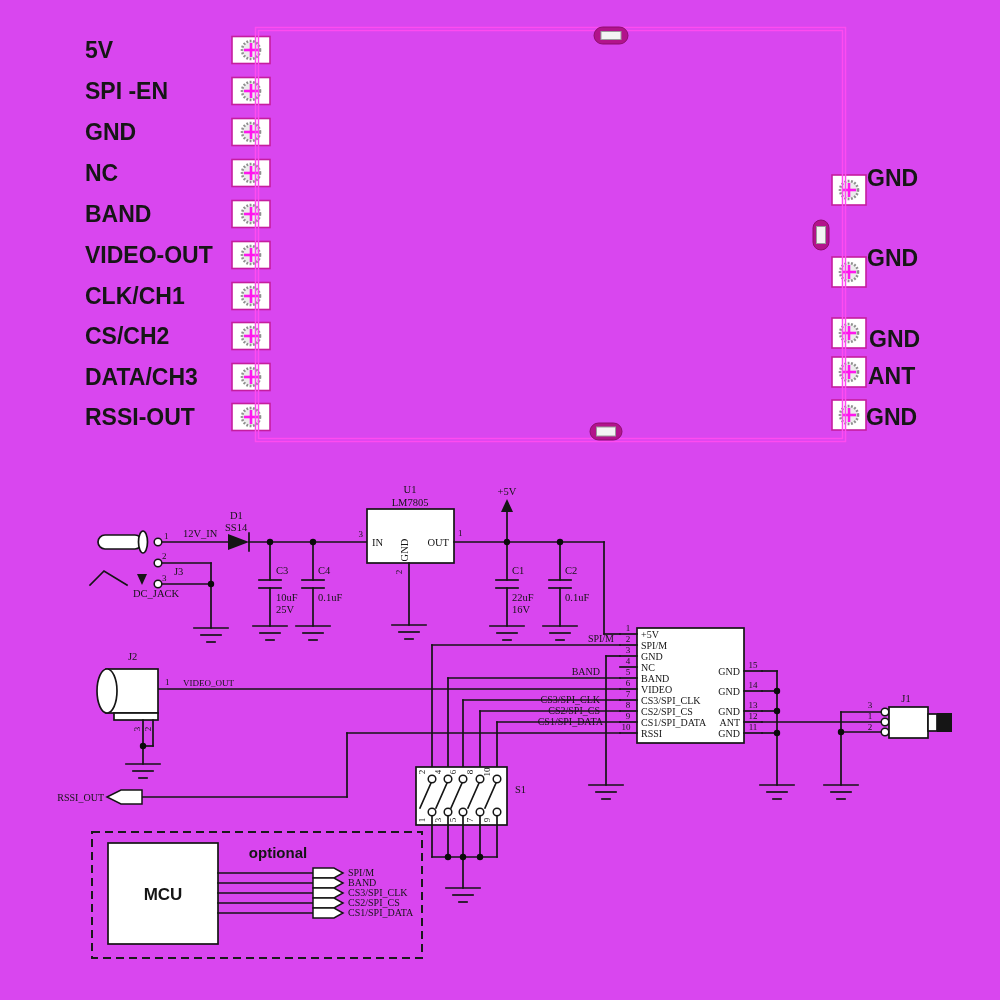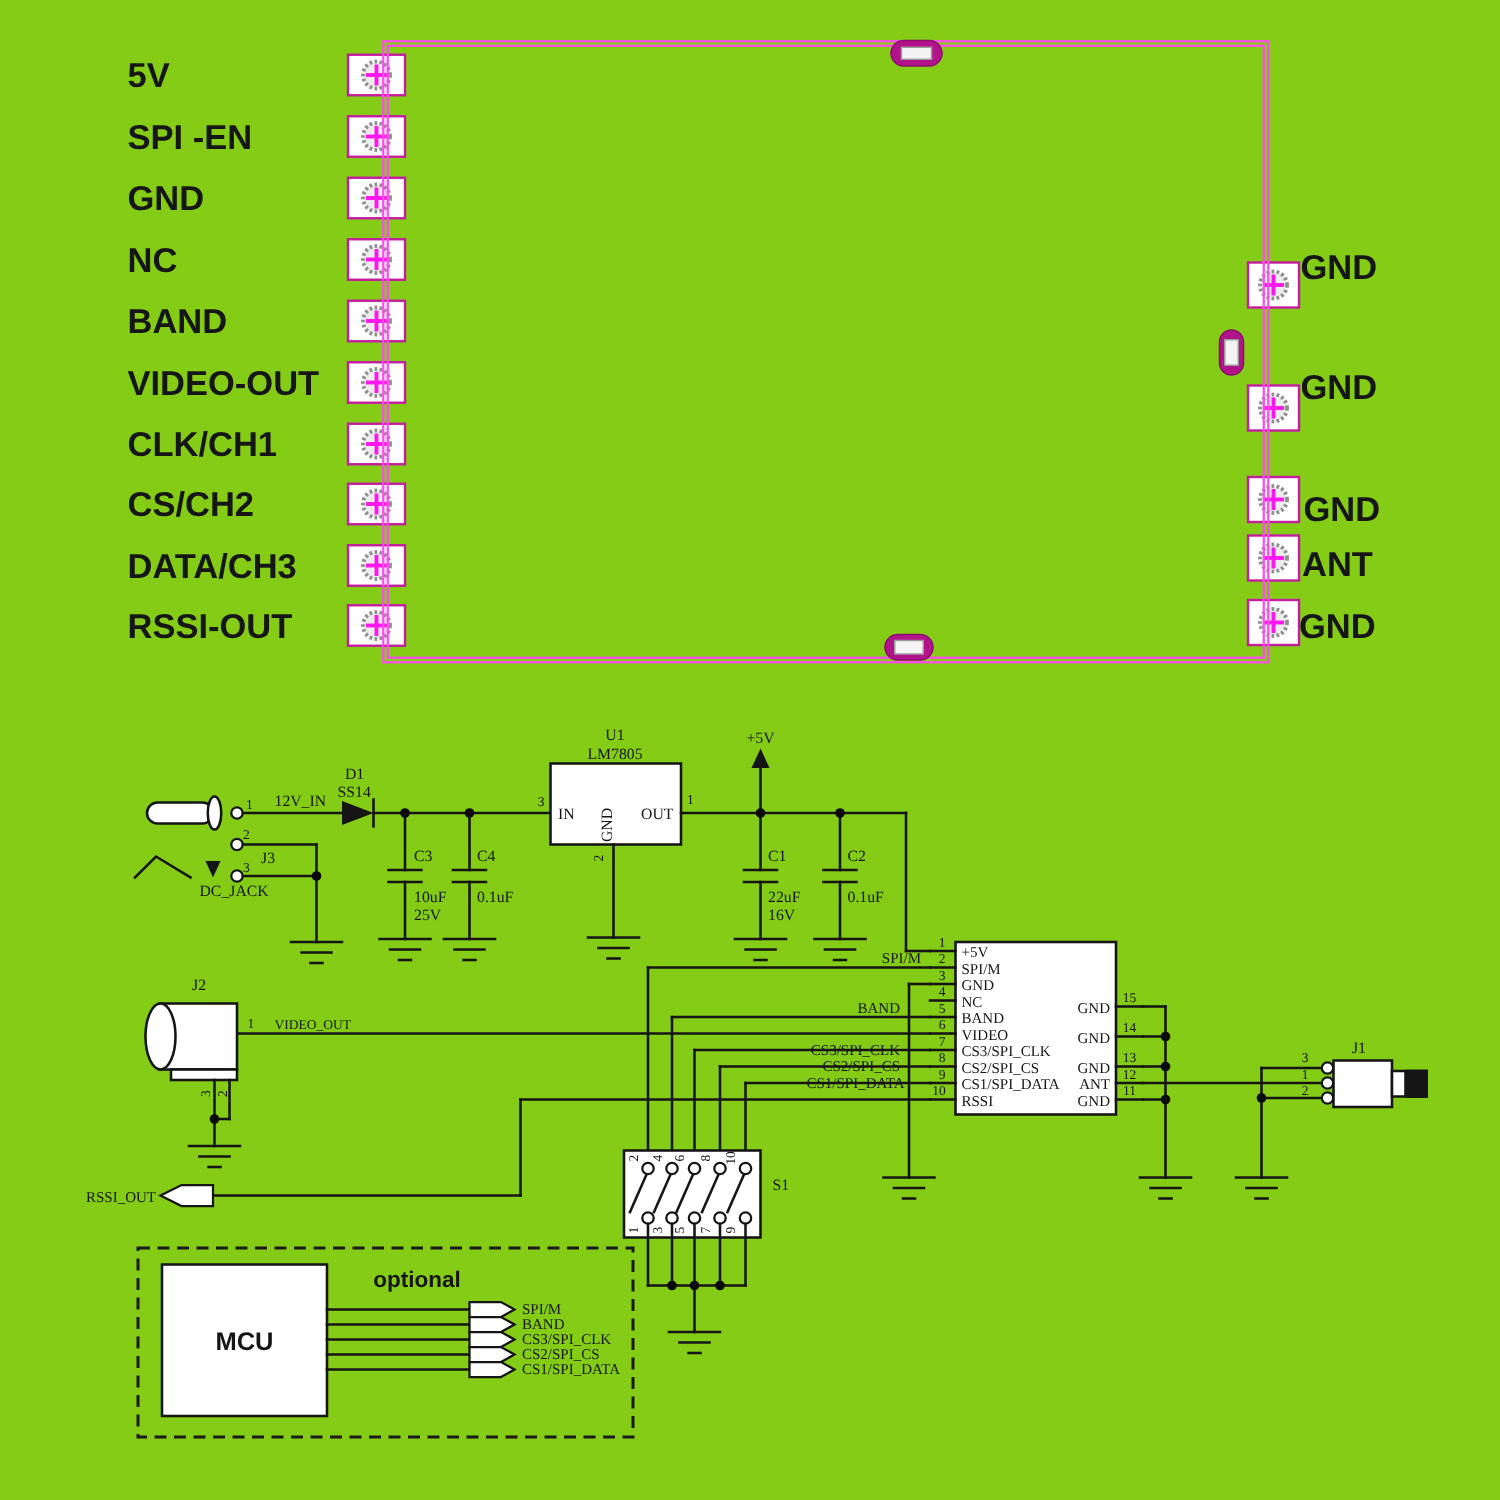--- a/index.html
+++ b/index.html
@@ -1,16 +1,16 @@
 <!DOCTYPE html>
 <html><head>
 <meta charset="utf-8">
 <style>
   html,body { margin:0; padding:0; background:#ffffff; }
-  .stage { position:relative; width:1000px; height:1000px; background:#84cc16; }
+  .stage { position:relative; width:1000px; height:1000px; background:#d946ef; }
   svg { display:block; }
   
   .w    { stroke:#151515; stroke-width:1.7; fill:none; stroke-linecap:square; }
   .comp { fill:#ffffff; stroke:#151515; stroke-width:1.7; }
   .fill { fill:#151515; stroke:none; }
   .dot  { fill:#0a0a0a; stroke:none; }
   .pin  { fill:#ffffff; stroke:#151515; stroke-width:1.5; }
   .st   { font-family:"Liberation Serif", serif; font-size:10.5px; fill:#151515; }
   .sm   { font-size:9px; }
   .net  { font-size:10px; }

